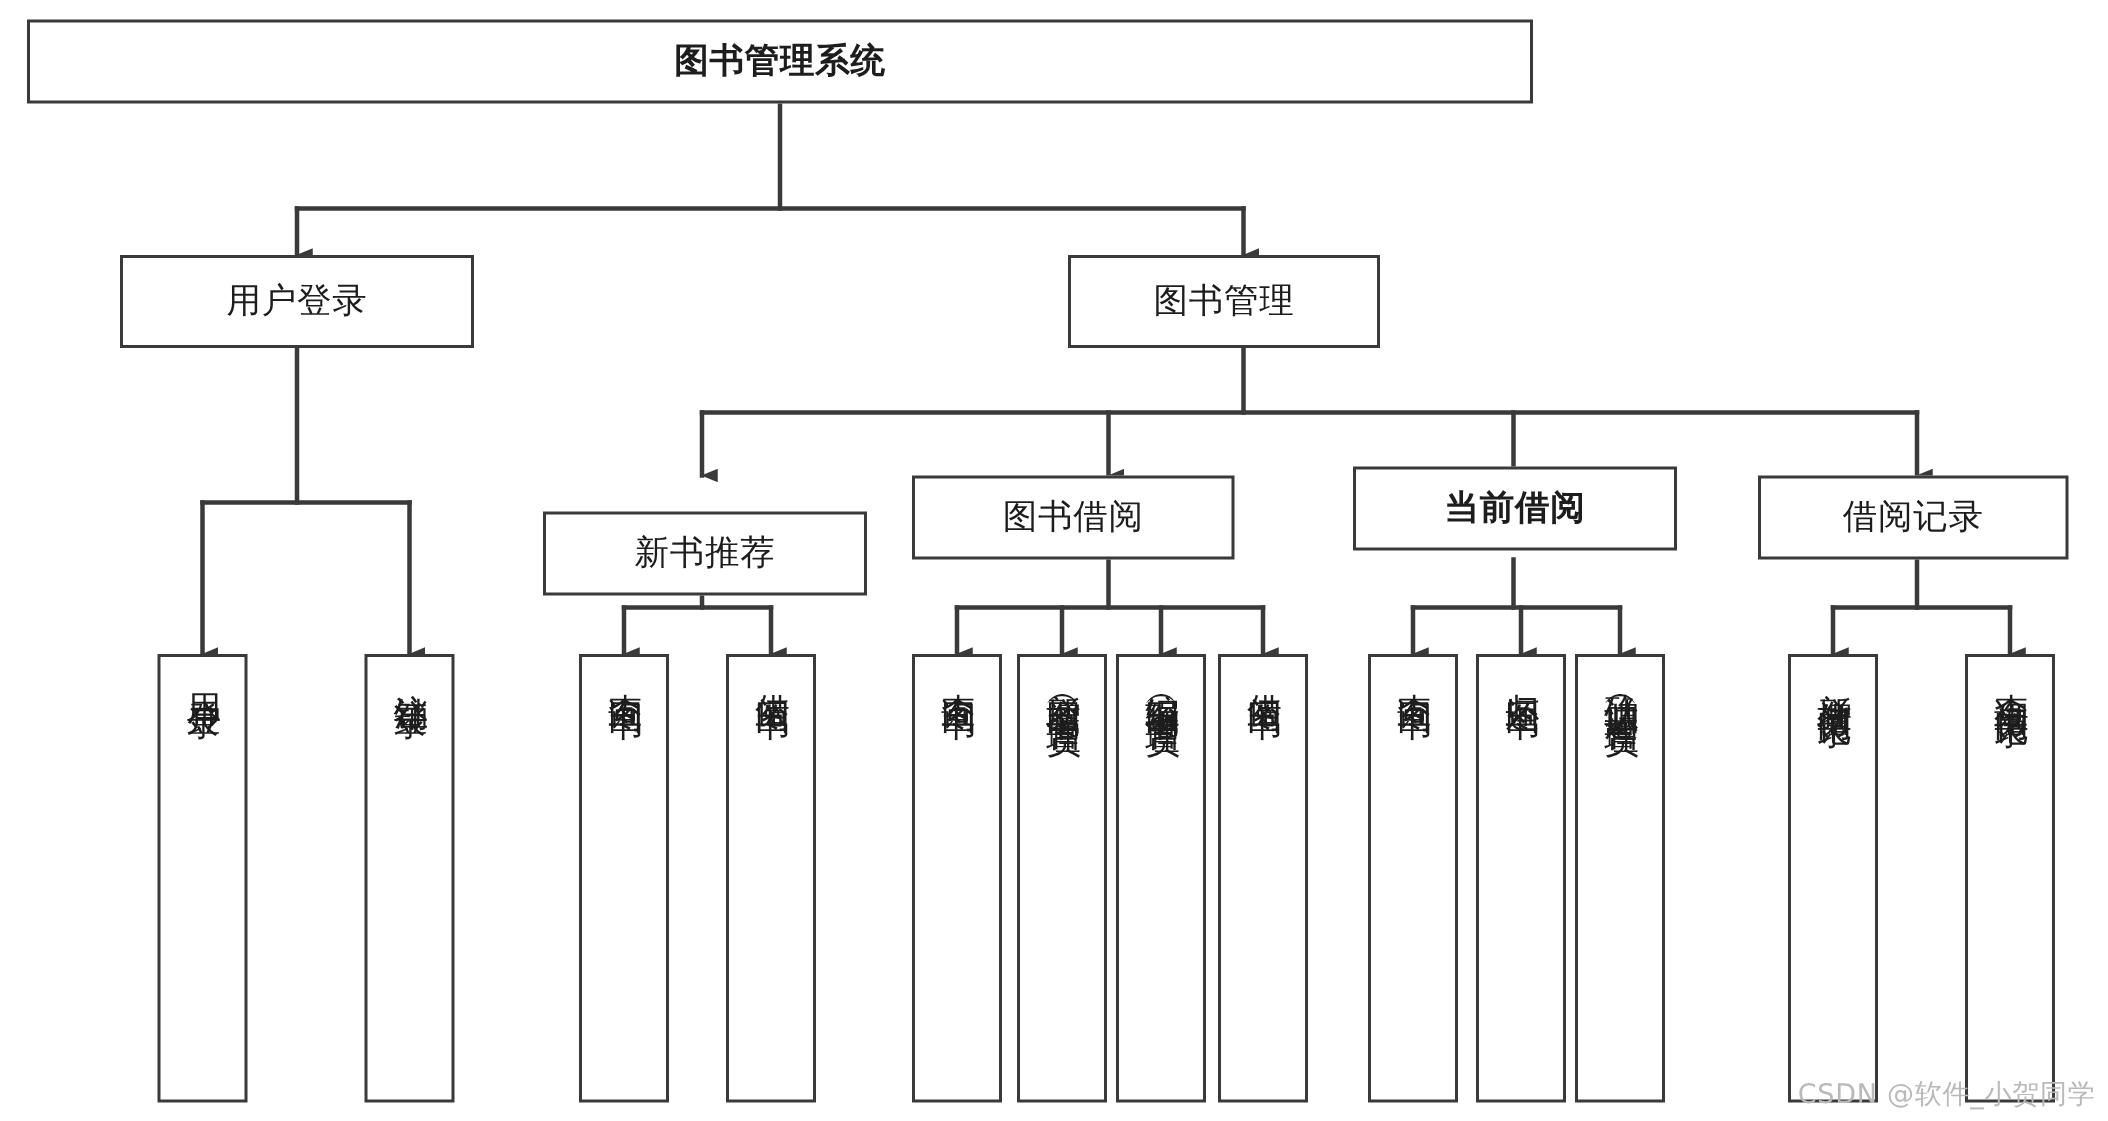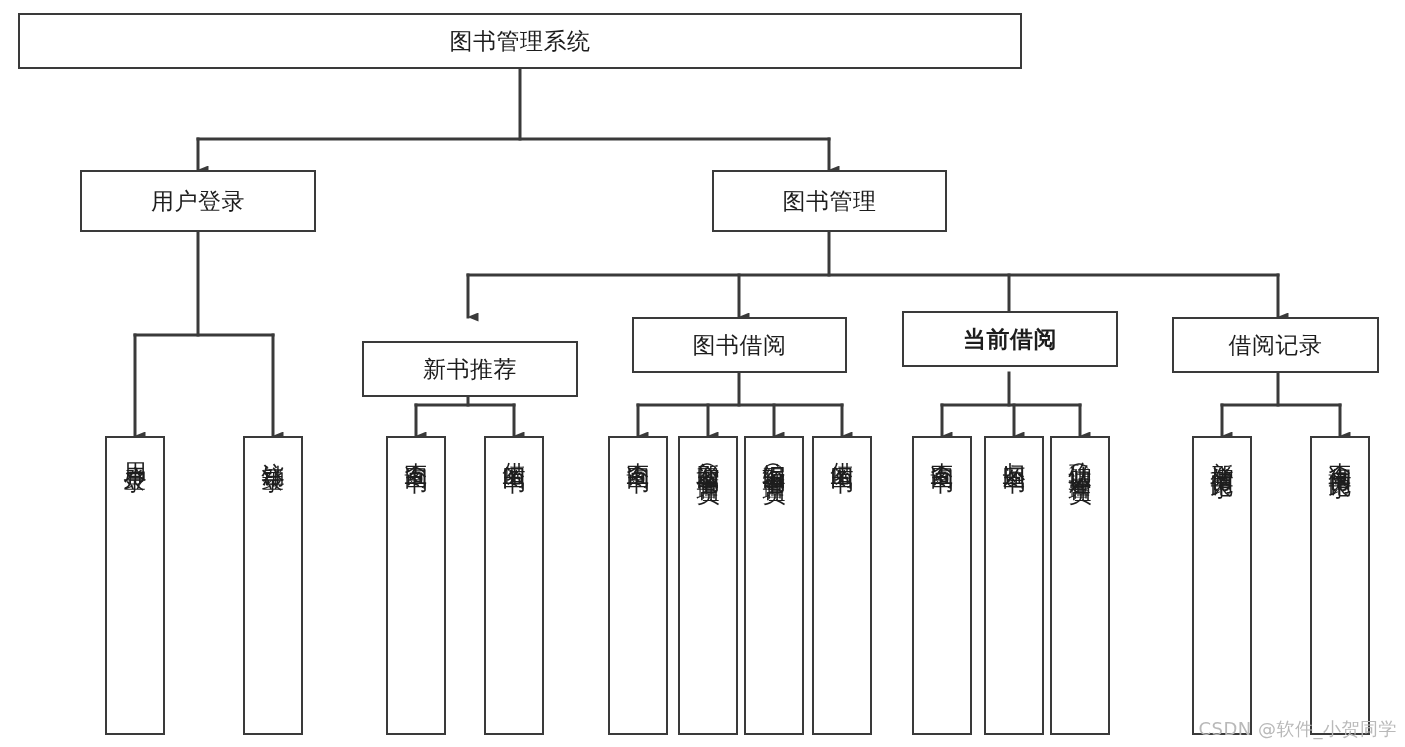--- a/index.html
+++ b/index.html
@@ -43,20 +43,21 @@
     line-height: 1.05;
     white-space: nowrap;
   }
   
   .node.horiz .node-label {
     font-size: 23px;
     letter-spacing: 0.5px;
   }
   .node.root .node-label {
     font-size: 23px;
+    font-weight: bold;
   }
   
   .node.leaf {
     align-items: flex-start;
     justify-content: center;
     padding-top: 6px;
   }
   .node.leaf .node-label {
     writing-mode: vertical-rl;
     text-orientation: upright;
@@ -127,29 +128,29 @@
   </svg>
 
   <div class="node root horiz" id="node-root" style="left: 18px; top: 13px; width: 1004px; height: 56px;">
     <span class="node-label">图书管理系统</span>
   </div>
 
   <div id="level2-nodes">
       <div class="node horiz" style="left: 80px; top: 170px; width: 236px; height: 62px;">
         <span class="node-label">用户登录</span>
       </div>
-      <div class="node horiz" style="left: 712px; top: 170px; width: 235px; height: 62px;">
+      <div class="node horiz" style="left: 712px; top: 170px; width: 208px; height: 62px;">
         <span class="node-label">图书管理</span>
       </div>
     </div>
   <div id="level3-nodes">
       <div class="node horiz" style="left: 362px; top: 317px; width: 216px; height: 56px; margin-top: 24px;">
         <span class="node-label">新书推荐</span>
       </div>
-      <div class="node horiz" style="left: 632px; top: 317px; width: 215px; height: 56px;">
+      <div class="node horiz" style="left: 608px; top: 317px; width: 215px; height: 56px;">
         <span class="node-label">图书借阅</span>
       </div>
       <div class="node horiz" style="left: 902px; top: 311px; width: 216px; height: 56px; font-weight: bold;">
         <span class="node-label">当前借阅</span>
       </div>
       <div class="node horiz" style="left: 1172px; top: 317px; width: 207px; height: 56px;">
         <span class="node-label">借阅记录</span>
       </div>
     </div>
   <div id="leaf-nodes">

